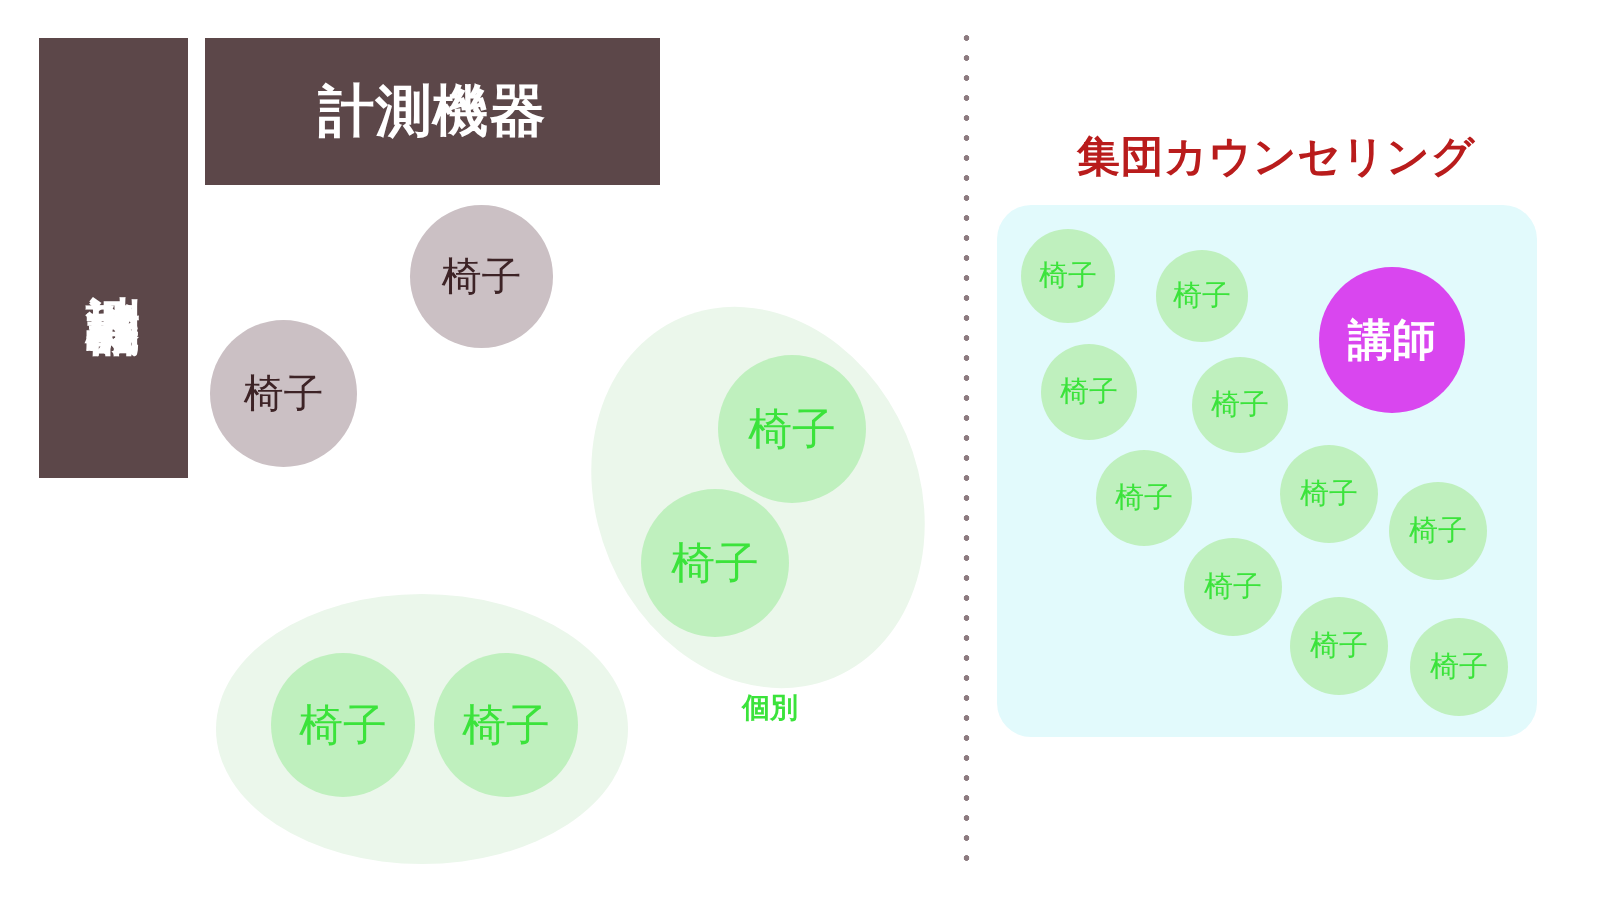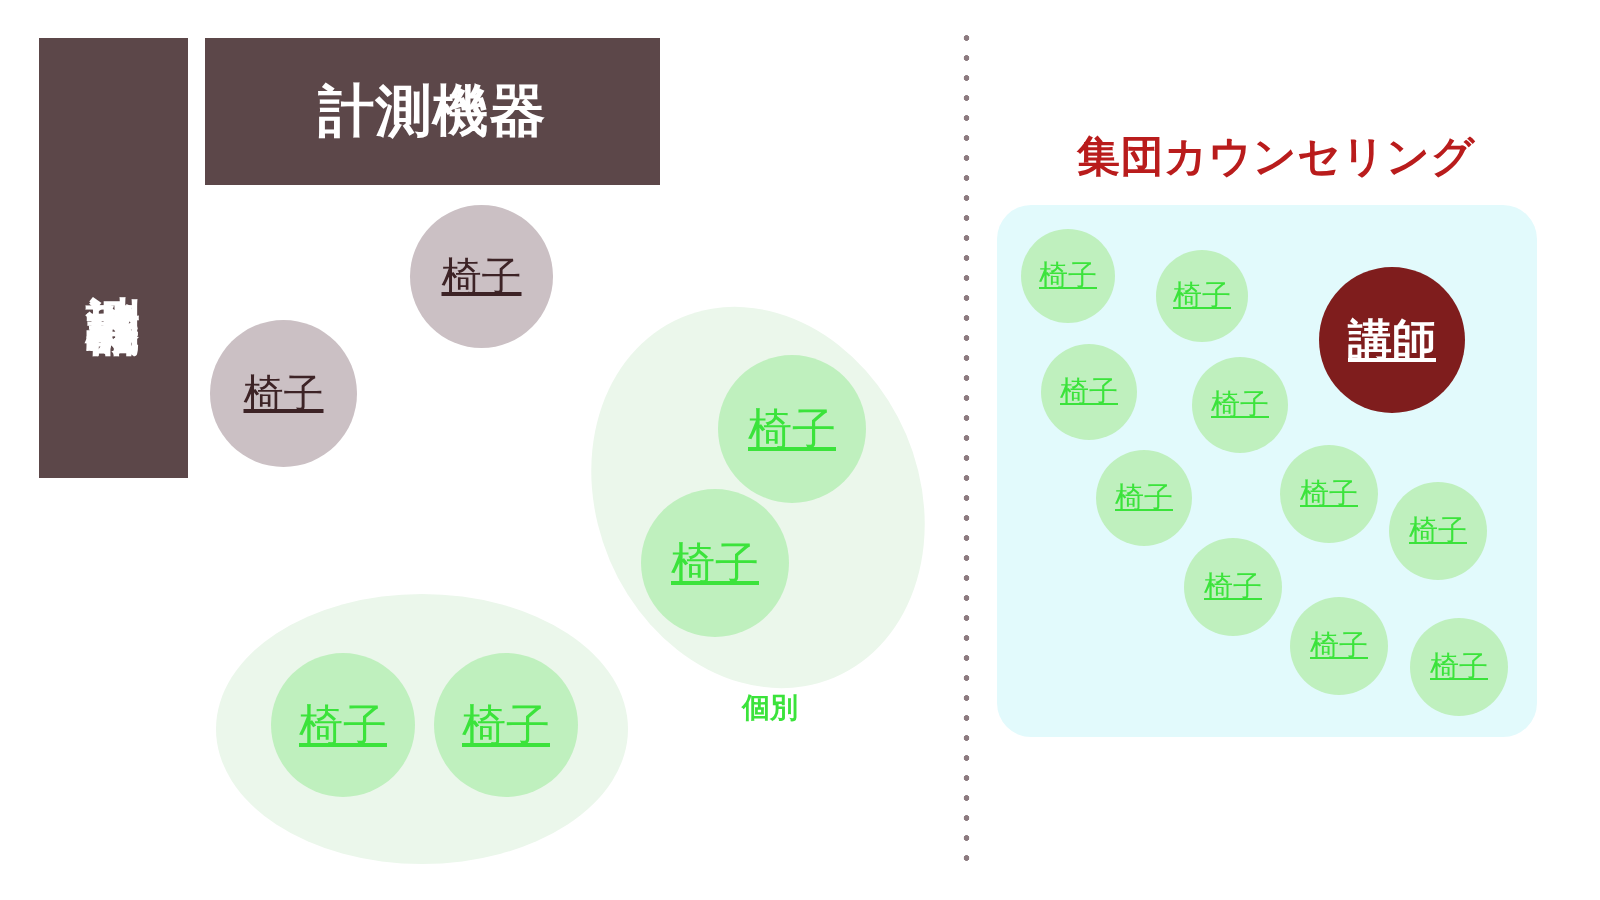--- a/index.html
+++ b/index.html
@@ -65,32 +65,31 @@
   
   .seat {
     position: absolute;
     border-radius: 50%;
     display: flex;
     align-items: center;
     justify-content: center;
     font-weight: normal;
     box-sizing: border-box;
     white-space: nowrap;
-    text-decoration: underline;
   }
   .seat-gray {
     background: #CBC0C4;
     color: #3D2326;
   }
   .seat-green {
     background: #BFF0BE;
     color: #3BE33B;
   }
   .seat-teacher {
-    background: #7f1d1d;
+    background: #d946ef;
     color: #ffffff;
     font-weight: bold;
   }
 
   
   .blob {
     position: absolute;
     background: #EBF7EB;
     border-radius: 50%;
   }

